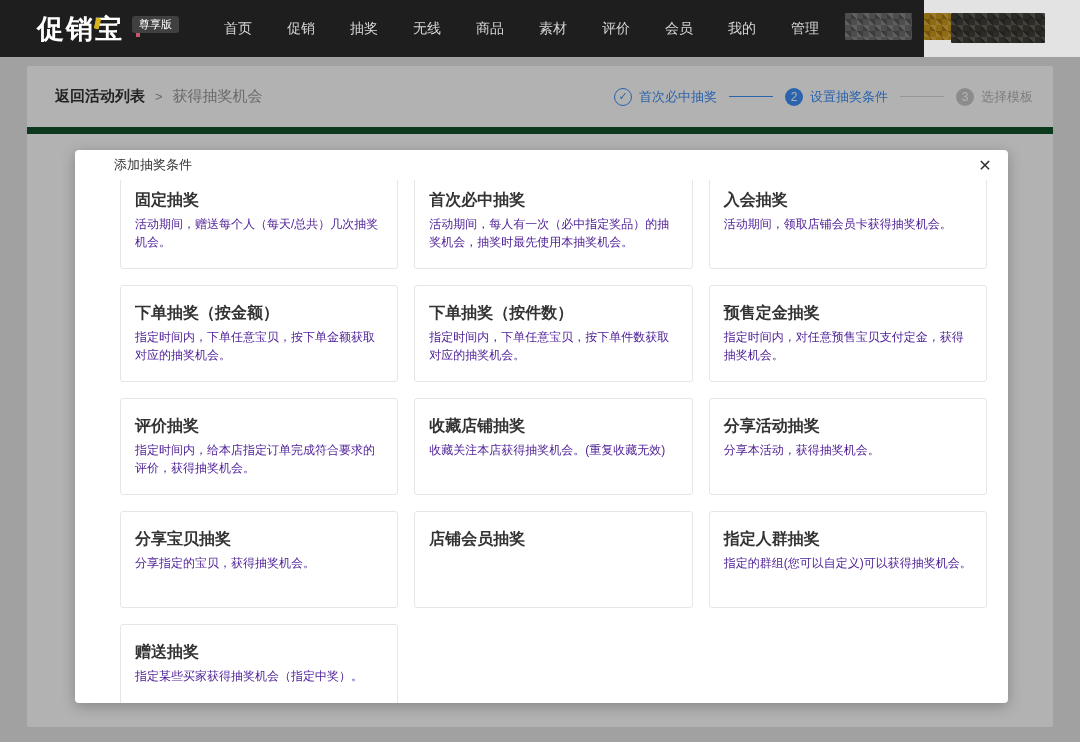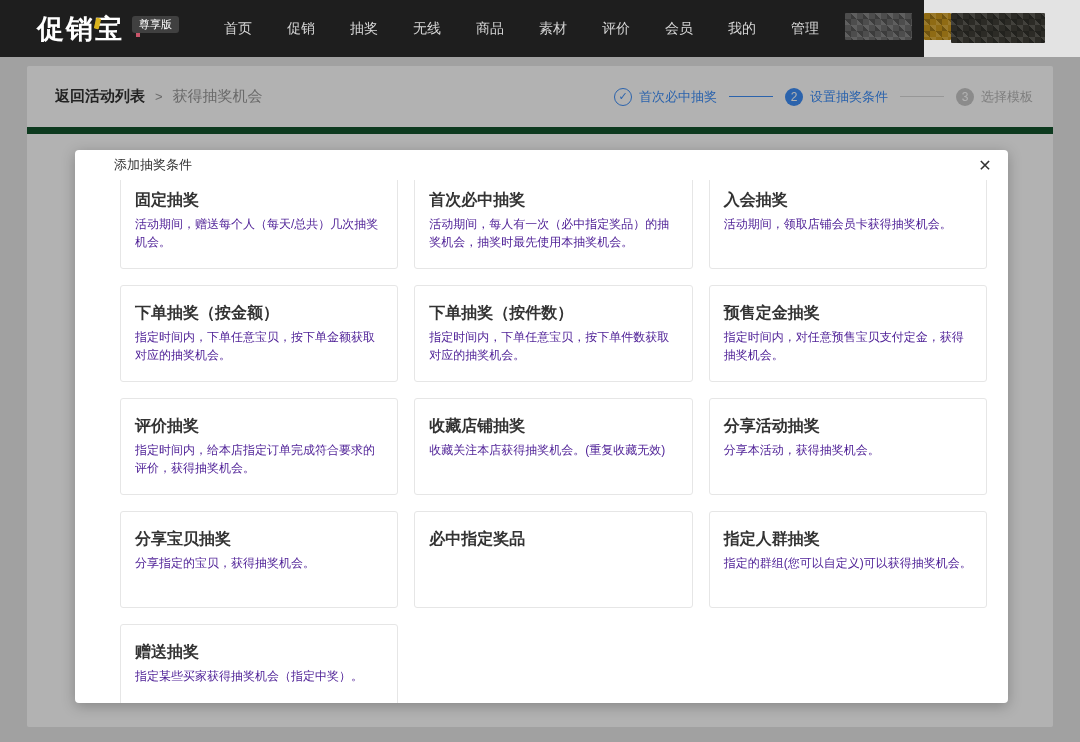--- a/index.html
+++ b/index.html
@@ -227,21 +227,21 @@
     <div class="card-title">分享活动抽奖</div>
     <div class="card-desc">分享本活动，获得抽奖机会。</div>
   </div>
 
   <div class="card">
     <div class="card-title">分享宝贝抽奖</div>
     <div class="card-desc">分享指定的宝贝，获得抽奖机会。</div>
   </div>
 
   <div class="card">
-    <div class="card-title">必中指定奖品</div>
+    <div class="card-title">店铺会员抽奖</div>
   </div>
 
   <div class="card">
     <div class="card-title">指定人群抽奖</div>
     <div class="card-desc">指定的群组(您可以自定义)可以获得抽奖机会。</div>
   </div>
 
   <div class="card">
     <div class="card-title">赠送抽奖</div>
     <div class="card-desc">指定某些买家获得抽奖机会（指定中奖）。</div>

